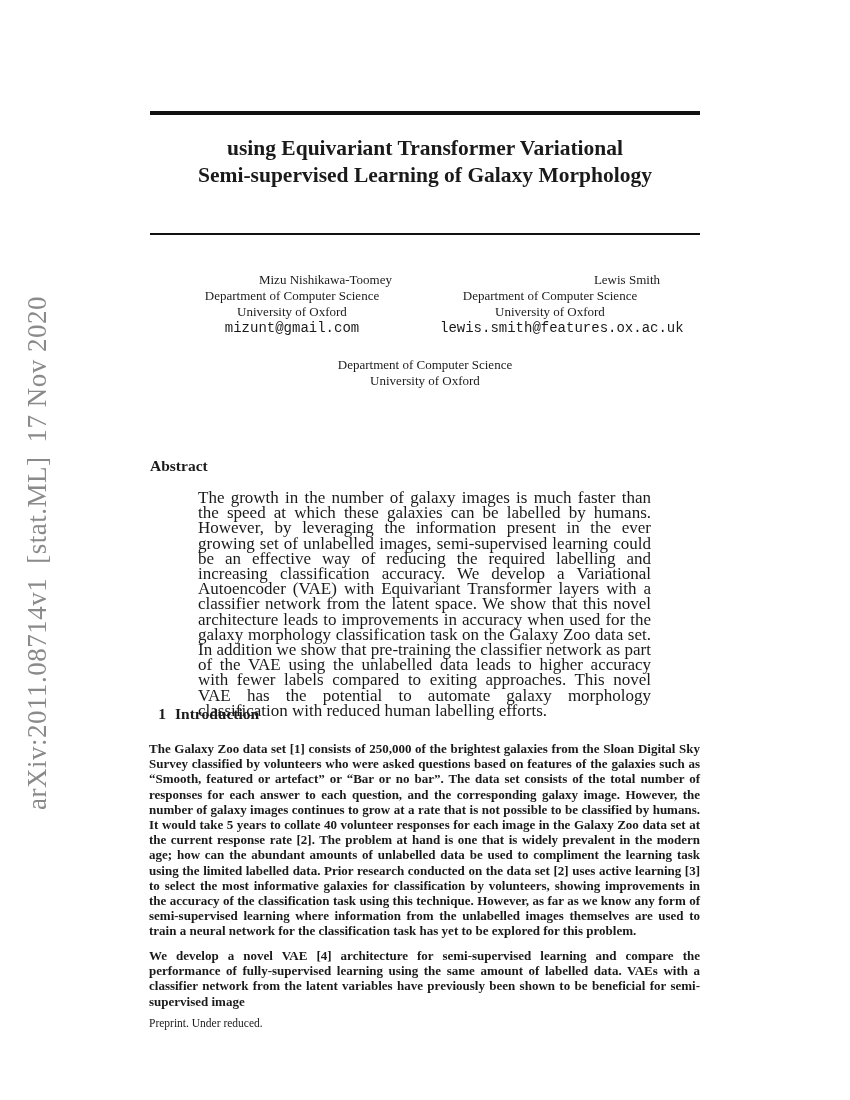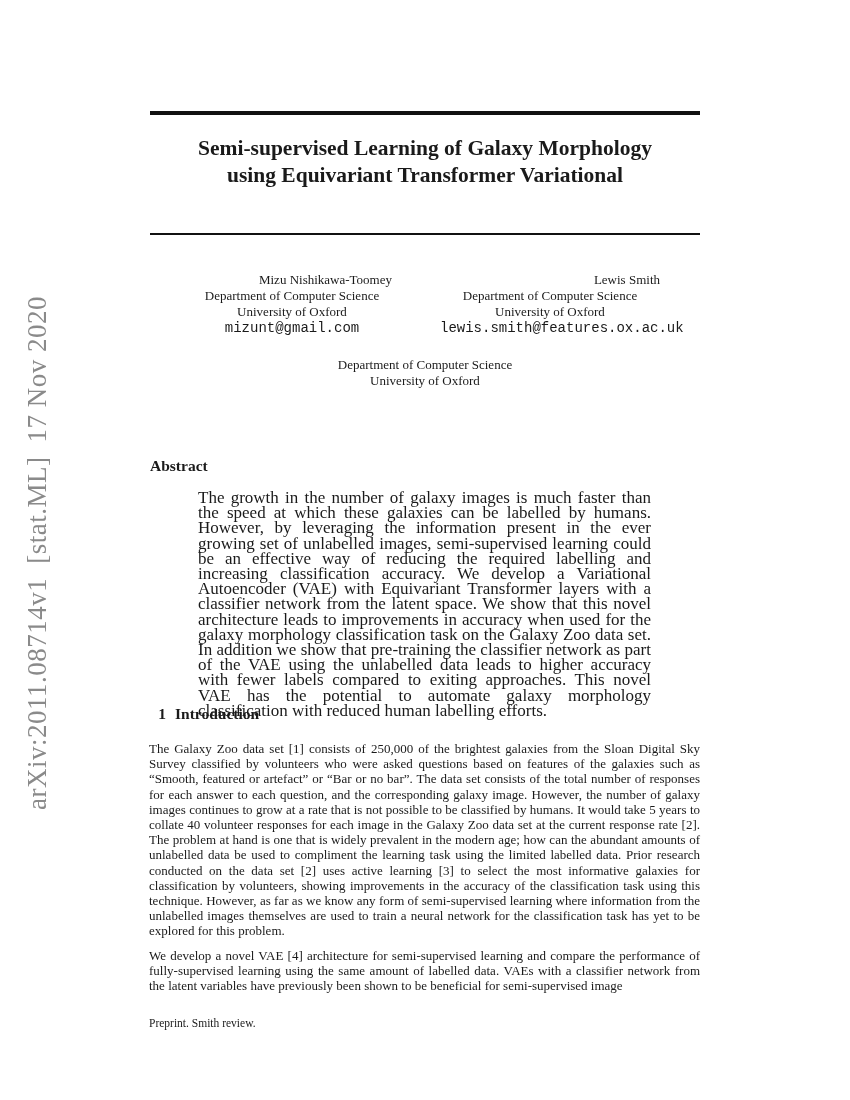--- a/index.html
+++ b/index.html
@@ -17,40 +17,40 @@
     #author-1 { left: 192px; top: 272px; width: 200px; }
     #author-2 { left: 440px; top: 272px; width: 220px; }
     #author-3 { left: 300px; top: 357px; width: 250px; }
     .abstract-heading { position: absolute; left: 150px; top: 457px; width: 550px; 
                         font-weight: bold; font-size: 15.5px; margin: 0; }
     .abstract-body { position: absolute; left: 198px; top: 490px; width: 453px;
                      font-size: 17px; line-height: 15.2px; text-align: justify; margin: 0; hyphens: auto; }
     .section-heading { position: absolute; left: 149px; top: 705px; font-weight: bold; font-size: 15.5px; margin: 0; text-align: center; }
     .section-heading .num { display: inline-block; width: 26px; }
     .para { position: absolute; left: 149px; width: 551px; font-size: 13px; line-height: 15.2px;
-            text-align: justify; margin: 0; }
+            text-align: justify; margin: 0; font-weight: bold; }
     #para-1 { top: 741px; }
     #para-2 { top: 948px; }
     .footer { position: absolute; left: 149px; top: 1017px; font-size: 11.5px; margin: 0; }
     .arxiv-stamp { position: absolute; left: 22px; top: 810px; transform-origin: 0 0; transform: rotate(-90deg);
                    white-space: nowrap; font-family: "Liberation Serif", serif; font-size: 27px; color: #8a8a8a;
                    letter-spacing: 0.5px; }
     .arxiv-stamp span { margin-right: 14px; }
   </style>
 </head>
 <body>
 
 <div class="arxiv-stamp">
   <span>arXiv:2011.08714v1</span><span>[stat.ML]</span><span>17 Nov 2020</span>
 </div>
 
 <div class="rule-top"></div>
 <h1 class="title">
+  <span>using Equivariant Transformer Variational</span>
   <span>Semi-supervised Learning of Galaxy Morphology</span>
-  <span>using Equivariant Transformer Variational</span>
 </h1>
 <div class="rule-bottom"></div>
 
 <div class="author" id="author-1">
   <span class="name">Mizu Nishikawa-Toomey</span>
   <span class="aff">Department of Computer Science</span>
   <span class="aff">University of Oxford</span>
   <span class="email">mizunt@gmail.com</span>
 </div>
 <div class="author" id="author-2">
@@ -64,13 +64,13 @@
   <span class="aff">University of Oxford</span>
 </div>
 
 <h2 class="abstract-heading">Abstract</h2>
 <p class="abstract-body">The growth in the number of galaxy images is much faster than the speed at which these galaxies can be labelled by humans. However, by leveraging the information present in the ever growing set of unlabelled images, semi-supervised learning could be an effective way of reducing the required labelling and increasing classification accuracy. We develop a Variational Autoencoder (VAE) with Equivariant Transformer layers with a classifier network from the latent space. We show that this novel architecture leads to improvements in accuracy when used for the galaxy morphology classification task on the Galaxy Zoo data set. In addition we show that pre-training the classifier network as part of the VAE using the unlabelled data leads to higher accuracy with fewer labels compared to exiting approaches. This novel VAE has the potential to automate galaxy morphology classification with reduced human labelling efforts.</p>
 
 <h2 class="section-heading"><span class="num">1</span><span>Introduction</span></h2>
 <p class="para" id="para-1">The Galaxy Zoo data set [1] consists of 250,000 of the brightest galaxies from the Sloan Digital Sky Survey classified by volunteers who were asked questions based on features of the galaxies such as “Smooth, featured or artefact” or “Bar or no bar”. The data set consists of the total number of responses for each answer to each question, and the corresponding galaxy image. However, the number of galaxy images continues to grow at a rate that is not possible to be classified by humans. It would take 5 years to collate 40 volunteer responses for each image in the Galaxy Zoo data set at the current response rate [2]. The problem at hand is one that is widely prevalent in the modern age; how can the abundant amounts of unlabelled data be used to compliment the learning task using the limited labelled data. Prior research conducted on the data set [2] uses active learning [3] to select the most informative galaxies for classification by volunteers, showing improvements in the accuracy of the classification task using this technique. However, as far as we know any form of semi-supervised learning where information from the unlabelled images themselves are used to train a neural network for the classification task has yet to be explored for this problem.</p>
 <p class="para" id="para-2">We develop a novel VAE [4] architecture for semi-supervised learning and compare the performance of fully-supervised learning using the same amount of labelled data. VAEs with a classifier network from the latent variables have previously been shown to be beneficial for semi-supervised image</p>
 
-<p class="footer">Preprint. Smith review.</p>
+<p class="footer">Preprint. Under reduced.</p>
 
 </body></html>

